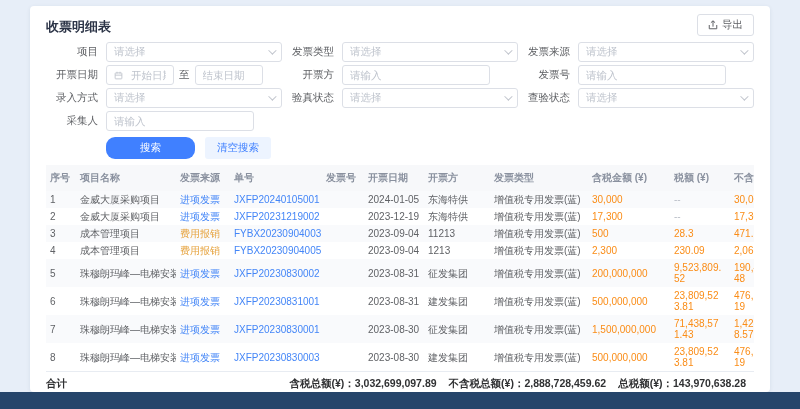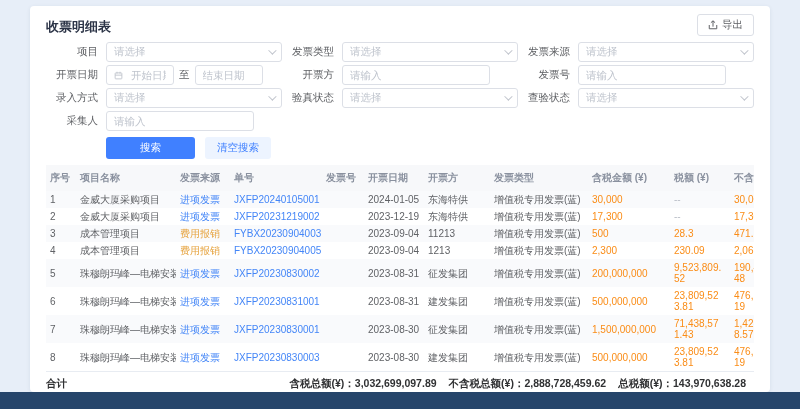--- a/index.html
+++ b/index.html
@@ -44,21 +44,21 @@
     border:none; outline:none; width:100%; font-size:10.5px; color:#606266;
     font-family:inherit; background:transparent; padding:0;
   }
   .inp input::placeholder, .date-in input::placeholder { color:#bfc4cd; }
   .date-wrap { display:flex; align-items:center; flex:1; margin-right:16px; }
   .date-in { width:68px; flex:none; gap:8px; }
   .date-sep { margin:0 5px; font-size:10.5px; color:#606266; }
   .cal { flex:none; }
   .f-actions { margin:6px 0 4px 60px; display:flex; align-items:center; gap:10px; }
   .btn-primary {
-    background:#4080ff; color:#fff; border:none; border-radius:3px;
+    background:#4080ff; color:#fff; border:none; border-radius:9px;
     padding:4px 34px; font-size:10.5px; cursor:pointer; font-family:inherit;
   }
   .btn-text {
     background:#edf4ff; color:#4080ff; border:none; border-radius:3px;
     padding:4px 12px; font-size:10.5px; cursor:pointer; font-family:inherit;
   }
   
   .table-wrap { margin-top:6px; overflow:hidden; width:708px; }
   table { table-layout:fixed; width:754px; border-collapse:collapse; }
   th {

